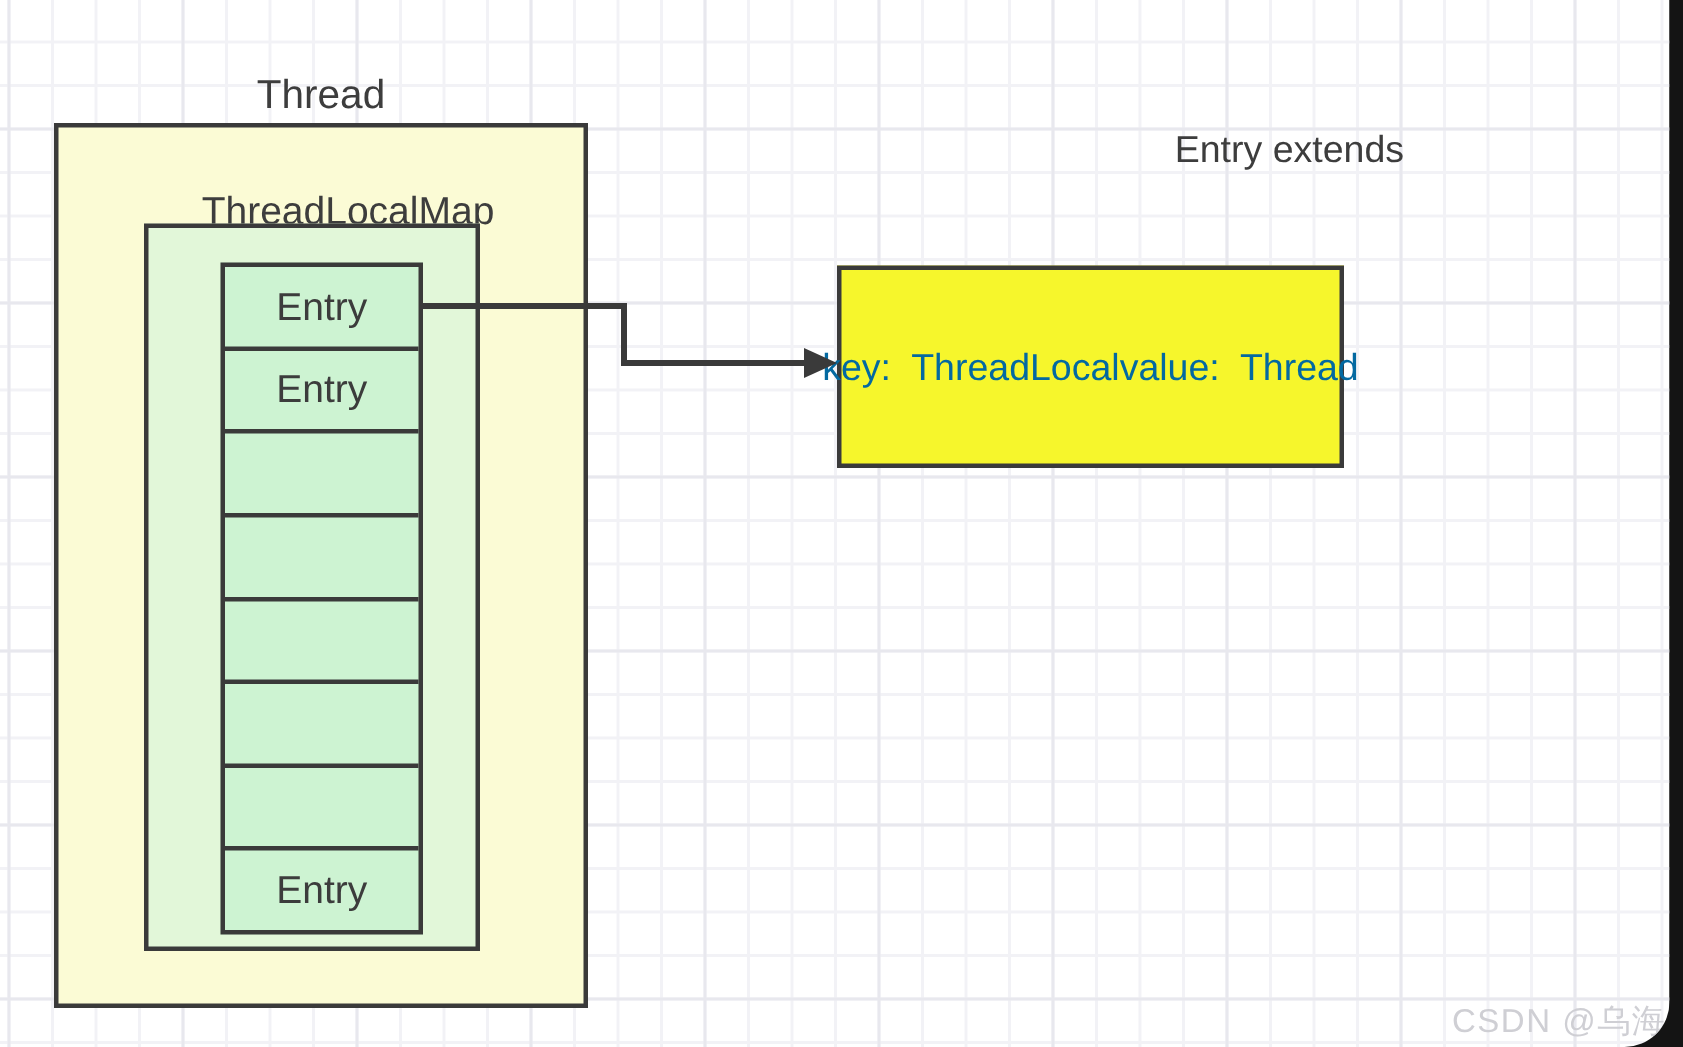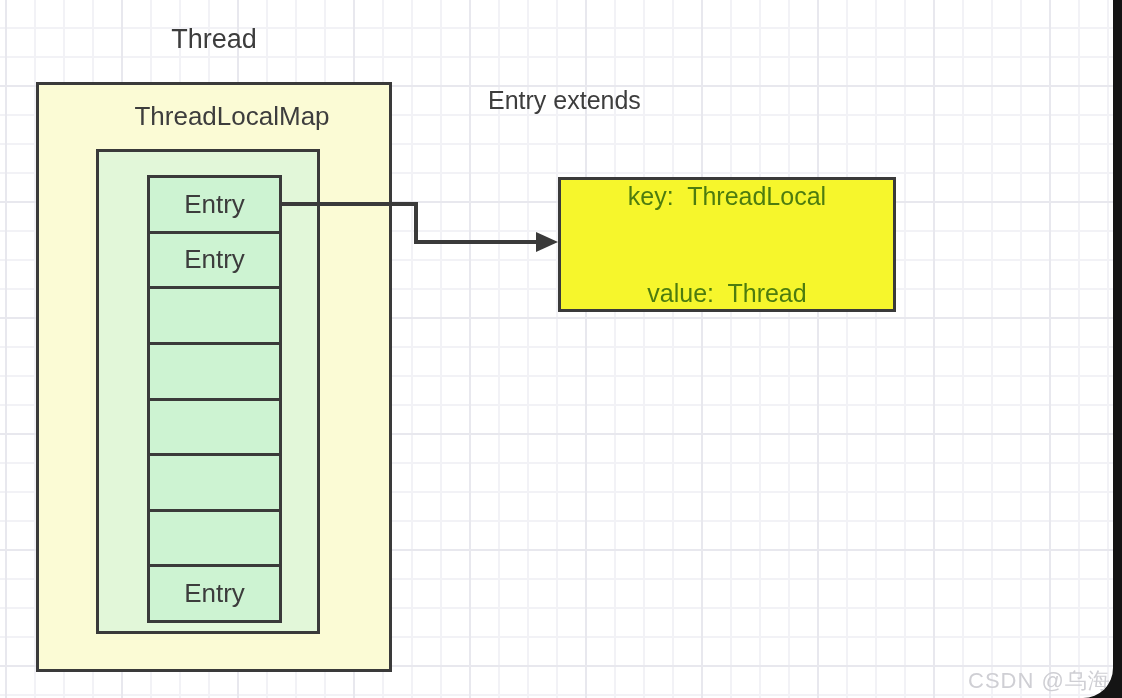--- a/index.html
+++ b/index.html
@@ -14,21 +14,21 @@
       linear-gradient(to bottom, #e8e8ee 2px, transparent 2px),
       linear-gradient(to right, #f2f2f6 2px, transparent 2px),
       linear-gradient(to bottom, #f2f2f6 2px, transparent 2px);
     background-size:116px 116px, 116px 116px, 29px 29px, 29px 29px;
     background-position:5px 0, 0 85px, 5px 0, 0 27px;
     border-bottom-right-radius:30px;
     overflow:hidden;
     color:#3d3d3d;
   }
 
-  .label { position:absolute; text-align:center; color:#3d3d3d; }
+  .label { position:absolute; text-align:center; color:#3d3d3d;margin-top:24px; }
 
   .thread-label { left:36px; top:24px; width:356px; font-size:27px; }
 
   .outer-box {
     position:absolute; left:36px; top:82px; width:356px; height:590px;
     border:3px solid #3a3a3a;
   }
   .map-label { left:36px; top:101px; width:392px; font-size:26px; }
 
   .inner-box {
@@ -37,28 +37,28 @@
   }
 
   .entry-stack {
     position:absolute; left:147px; top:175px; width:135px; height:448px;
     border:3px solid #3a3a3a; display:flex; flex-direction:column;
   }
   .entry-row { flex:1; display:flex; align-items:center; justify-content:center;
                font-size:26px; color:#3c3c3c; }
   .entry-row + .entry-row { border-top:3px solid #3a3a3a; }
 
-  .caption { position:absolute; left:488px; top:85px; width:412px;
-             text-align:left; font-size:25px; line-height:31px; color:#3d3d3d; }
+  .caption { position:absolute; left:524px; top:85px; width:412px;
+             text-align:right; font-size:25px; line-height:31px; color:#3d3d3d; }
 
   .detail-box {
     position:absolute; left:558px; top:177px; width:338px; height:135px;
     border:3px solid #3a3a3a;
-    display:flex; flex-direction:column; align-items:center; justify-content:space-between;
-    font-size:25px; line-height:32px; color:#4d7c0f;
+    display:flex; flex-direction:row; align-items:center; justify-content:center;
+    font-size:25px; line-height:32px; color:#0369a1;
   }
   .detail-box div { white-space:pre; }
 
   .arrow-svg { position:absolute; left:0; top:0; width:1113px; height:698px;
                pointer-events:none; }
 
   .watermark { position:absolute; left:968px; top:666px; width:220px;
                font-size:22px; color:#cfcfd4; white-space:nowrap;
                letter-spacing:1px; }
 </style>

